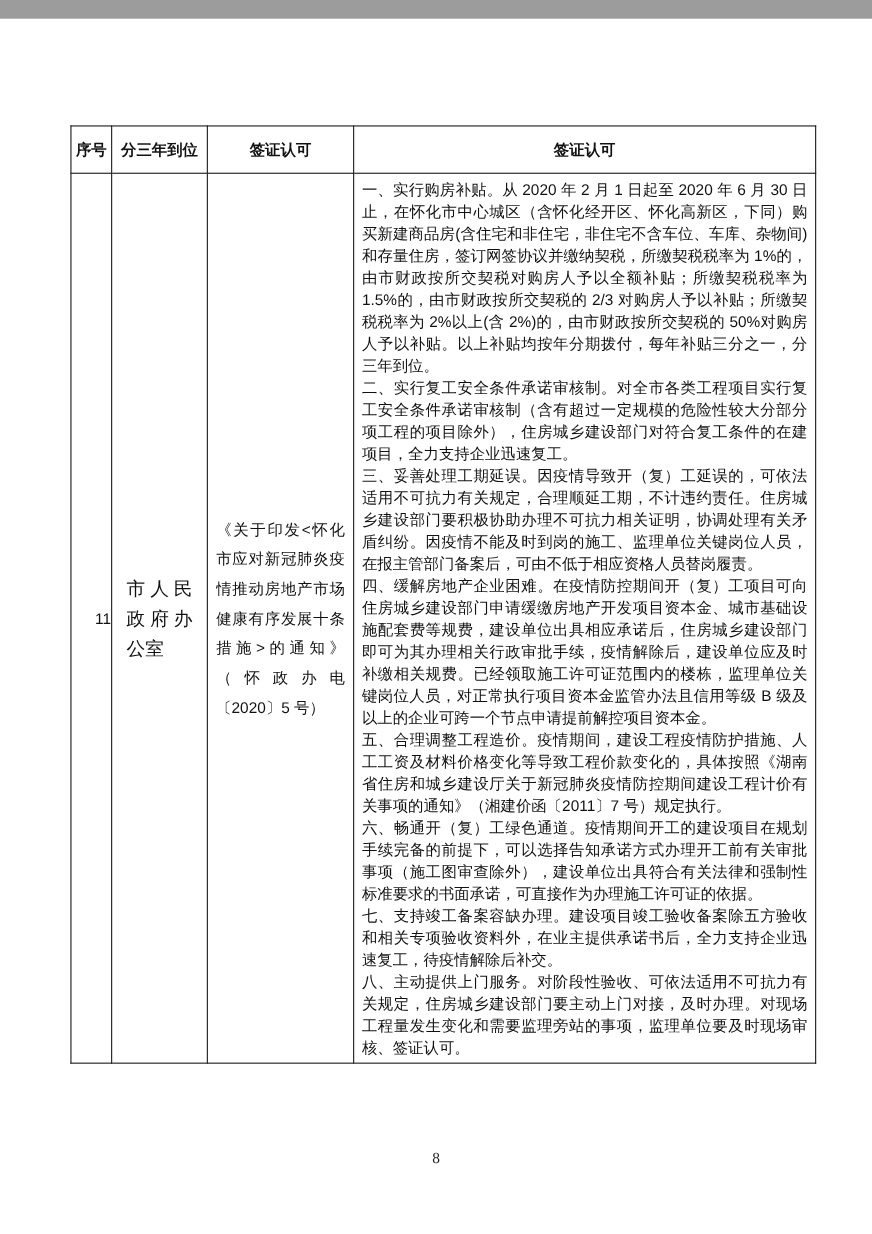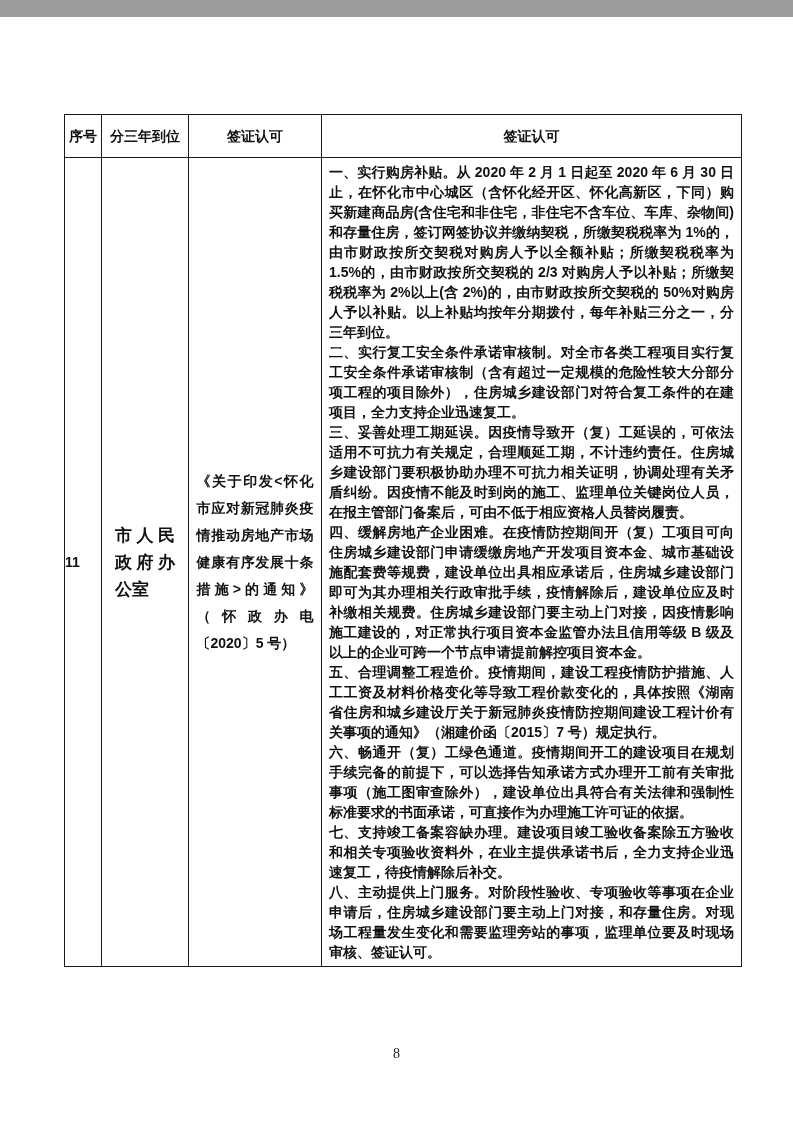--- a/index.html
+++ b/index.html
@@ -17,38 +17,38 @@
     position: absolute;
     left: 64px;
     top: 97px;
     width: 673px;
     border-collapse: collapse;
     table-layout: fixed;
   }
   table.doc-table td, table.doc-table th {
     border: 1.4px solid #1a1a1a;
     padding: 0;
-    font-weight: bold;
+    font-weight: normal;
     font-size: 14px;
     color: #111;
     vertical-align: middle;
   }
   th.col-seq    { width: 36px; }
   th.col-agency { width: 86px; }
   th.col-doc    { width: 132px; }
   th.col-body   { width: 419px; }
   tr.header-row th {
     height: 42px;
     text-align: center;
     line-height: 19px;
     font-weight: bold;
   }
   tr.header-row th .hw { display: inline-block; width: 30px; }
   td.cell-seq {
-    text-align: left;
+    text-align: right;
     font-size: 14px;
     height: 798px;
   }
   td.cell-agency { text-align: center; }
   td.cell-agency .agency-inner {
     width: 60px;
     margin: 0 auto;
     text-align: justify;
     line-height: 27px;
     font-size: 17px;
@@ -101,25 +101,25 @@
         <div class="agency-inner">市人民政府办公室</div>
       </td>
       <td class="cell-doc">
         <div class="doc-inner">《关于印发&lt;怀化市应对新冠肺炎疫情推动房地产市场健康有序发展十条措施&gt;的通知》（怀政办电〔2020〕5 号）</div>
       </td>
       <td class="cell-body">
         <div class="content-inner">
           <p>一、实行购房补贴。从 2020 年 2 月 1 日起至 2020 年 6 月 30 日止，在怀化市中心城区（含怀化经开区、怀化高新区，下同）购买新建商品房(含住宅和非住宅，非住宅不含车位、车库、杂物间)和存量住房，签订网签协议并缴纳契税，所缴契税税率为 1%的，由市财政按所交契税对购房人予以全额补贴；所缴契税税率为 1.5%的，由市财政按所交契税的 2/3 对购房人予以补贴；所缴契税税率为 2%以上(含 2%)的，由市财政按所交契税的 50%对购房人予以补贴。以上补贴均按年分期拨付，每年补贴三分之一，分三年到位。</p>
           <p>二、实行复工安全条件承诺审核制。对全市各类工程项目实行复工安全条件承诺审核制（含有超过一定规模的危险性较大分部分项工程的项目除外），住房城乡建设部门对符合复工条件的在建项目，全力支持企业迅速复工。</p>
           <p>三、妥善处理工期延误。因疫情导致开（复）工延误的，可依法适用不可抗力有关规定，合理顺延工期，不计违约责任。住房城乡建设部门要积极协助办理不可抗力相关证明，协调处理有关矛盾纠纷。因疫情不能及时到岗的施工、监理单位关键岗位人员，在报主管部门备案后，可由不低于相应资格人员替岗履责。</p>
-          <p>四、缓解房地产企业困难。在疫情防控期间开（复）工项目可向住房城乡建设部门申请缓缴房地产开发项目资本金、城市基础设施配套费等规费，建设单位出具相应承诺后，住房城乡建设部门即可为其办理相关行政审批手续，疫情解除后，建设单位应及时补缴相关规费。住房城乡建设部门要主动上门对接，因疫情影响施工建设的，对正常执行项目资本金监管办法且信用等级 B 级及以上的企业可跨一个节点申请提前解控项目资本金。</p>
-          <p>五、合理调整工程造价。疫情期间，建设工程疫情防护措施、人工工资及材料价格变化等导致工程价款变化的，具体按照《湖南省住房和城乡建设厅关于新冠肺炎疫情防控期间建设工程计价有关事项的通知》（湘建价函〔2015〕7 号）规定执行。</p>
+          <p>四、缓解房地产企业困难。在疫情防控期间开（复）工项目可向住房城乡建设部门申请缓缴房地产开发项目资本金、城市基础设施配套费等规费，建设单位出具相应承诺后，住房城乡建设部门即可为其办理相关行政审批手续，疫情解除后，建设单位应及时补缴相关规费。已经领取施工许可证范围内的楼栋，监理单位关键岗位人员，对正常执行项目资本金监管办法且信用等级 B 级及以上的企业可跨一个节点申请提前解控项目资本金。</p>
+          <p>五、合理调整工程造价。疫情期间，建设工程疫情防护措施、人工工资及材料价格变化等导致工程价款变化的，具体按照《湖南省住房和城乡建设厅关于新冠肺炎疫情防控期间建设工程计价有关事项的通知》（湘建价函〔2011〕7 号）规定执行。</p>
           <p>六、畅通开（复）工绿色通道。疫情期间开工的建设项目在规划手续完备的前提下，可以选择告知承诺方式办理开工前有关审批事项（施工图审查除外），建设单位出具符合有关法律和强制性标准要求的书面承诺，可直接作为办理施工许可证的依据。</p>
           <p>七、支持竣工备案容缺办理。建设项目竣工验收备案除五方验收和相关专项验收资料外，在业主提供承诺书后，全力支持企业迅速复工，待疫情解除后补交。</p>
-          <p>八、主动提供上门服务。对阶段性验收、专项验收等事项在企业申请后，住房城乡建设部门要主动上门对接，和存量住房。对现场工程量发生变化和需要监理旁站的事项，监理单位要及时现场审核、签证认可。</p>
+          <p>八、主动提供上门服务。对阶段性验收、可依法适用不可抗力有关规定，住房城乡建设部门要主动上门对接，及时办理。对现场工程量发生变化和需要监理旁站的事项，监理单位要及时现场审核、签证认可。</p>
         </div>
       </td>
     </tr>
   </tbody>
     </table>
 
   <div class="page-number">8</div>
 
 </div>
 

